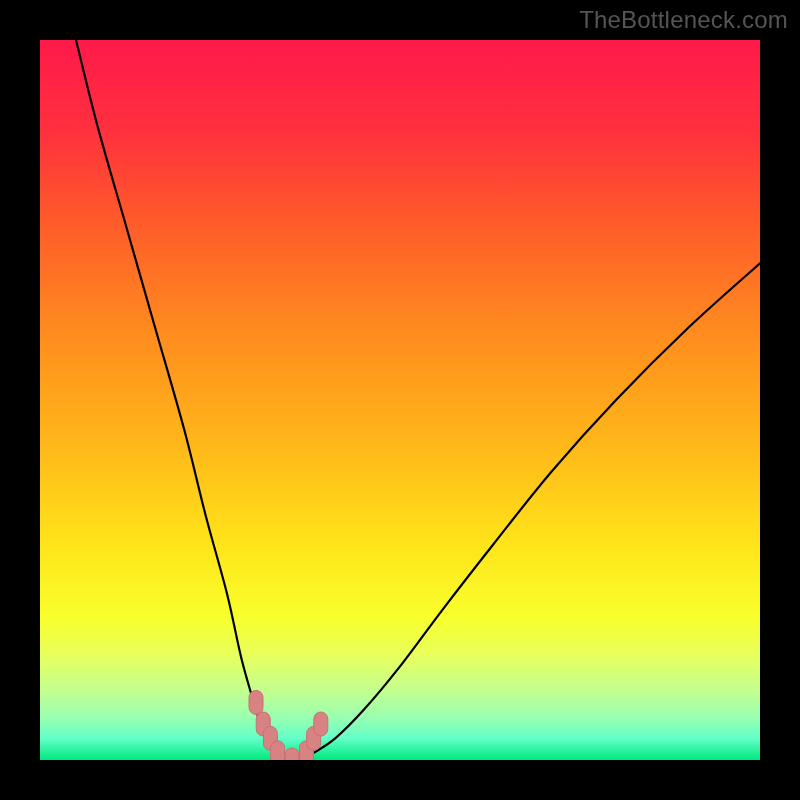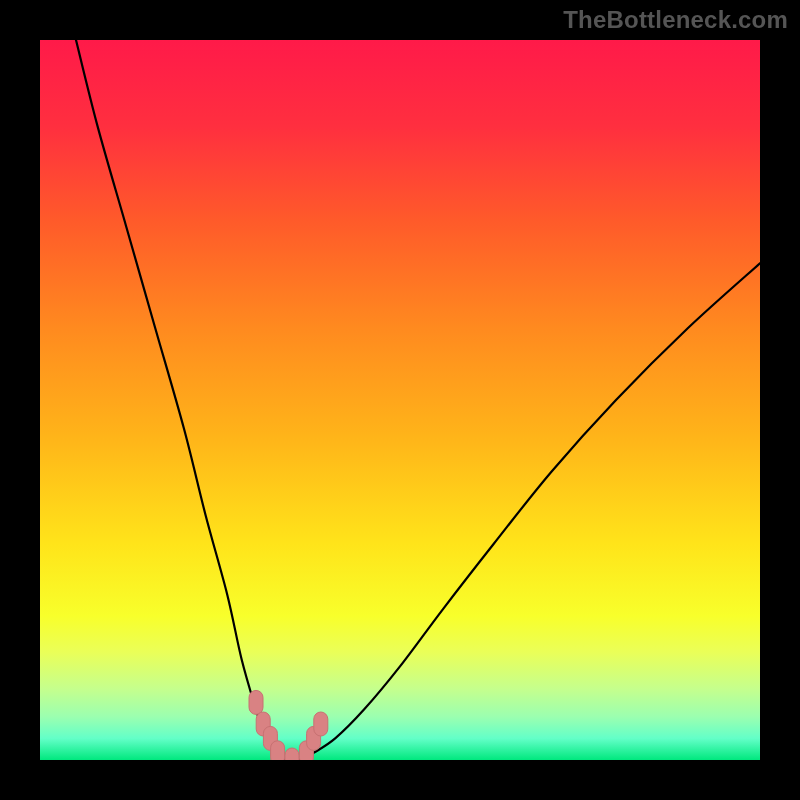--- a/index.html
+++ b/index.html
@@ -36,21 +36,21 @@
     left: 0; top: 0;
     width: 720px;
     height: 720px;
   }
   .watermark {
     position: absolute;
     top: 6px;
     right: 12px;
     color: #555;
     font-size: 24px;
-    font-weight: 700;
+    font-weight: 400;
     letter-spacing: 0.2px;
   }
 </style>
 </head>
 <body>
 
 <div class="frame">
   <div class="watermark">TheBottleneck.com</div>
   <div class="plot">
     <svg class="gradient" viewBox="0 0 720 720" preserveAspectRatio="none">

